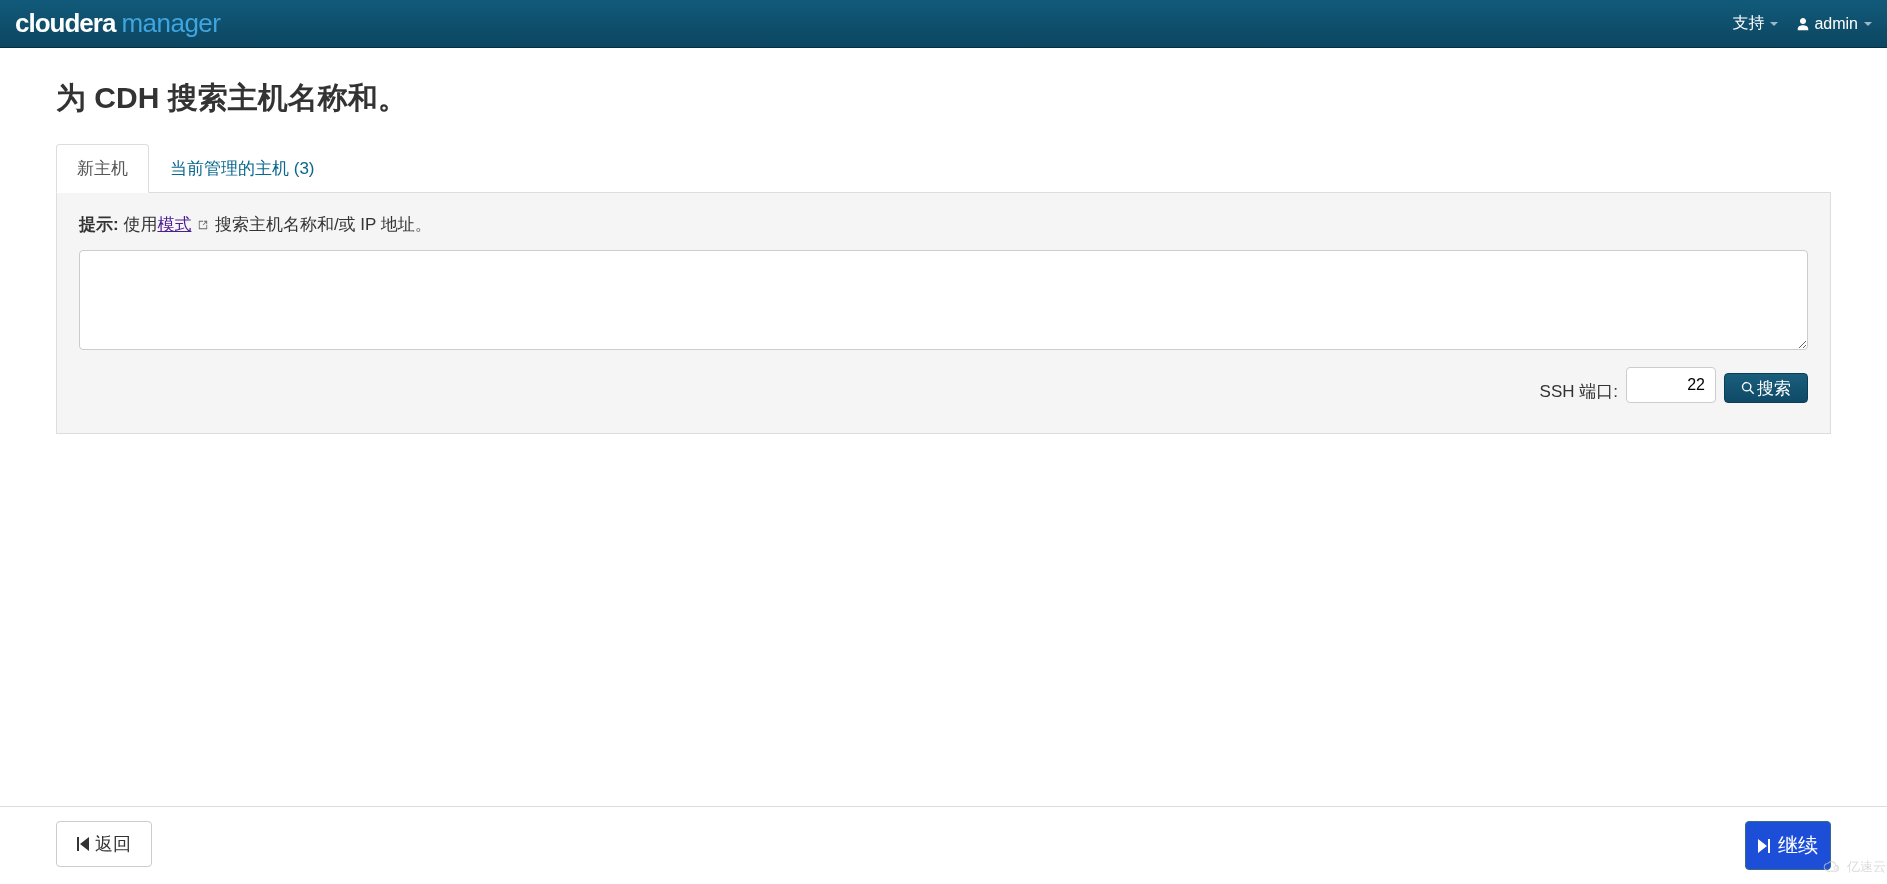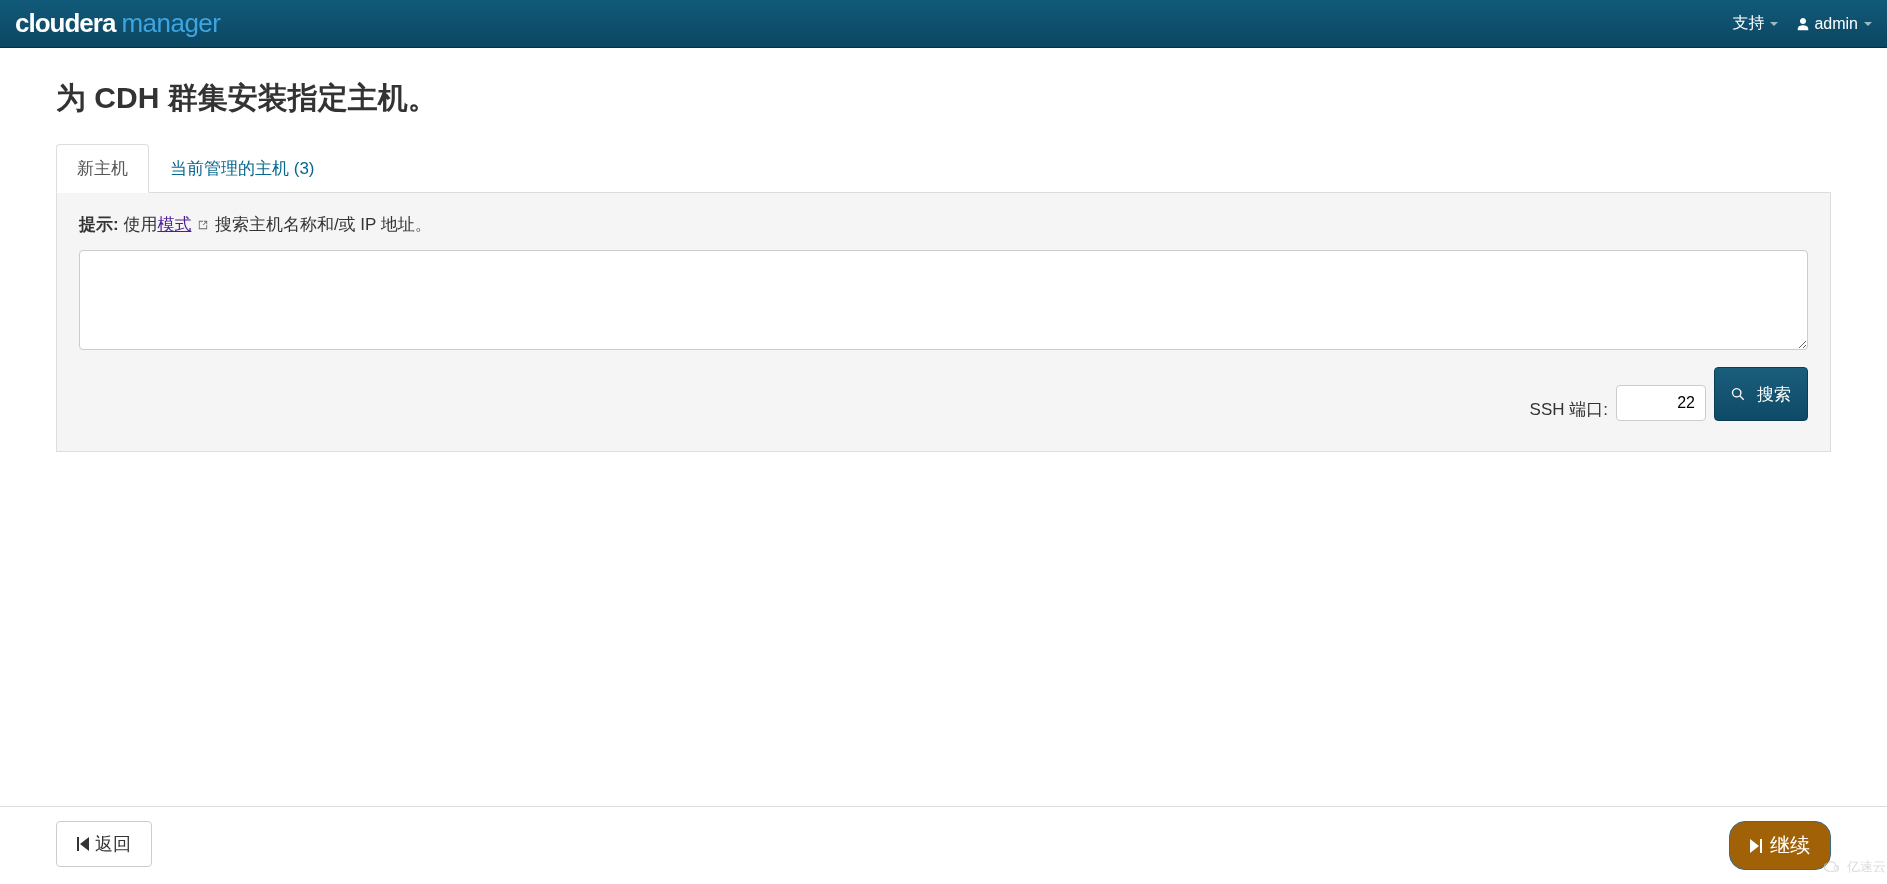--- a/index.html
+++ b/index.html
@@ -156,28 +156,28 @@
       border-radius: 4px;
       padding: 13px 10px;
       text-align: right;
       font-size: 16px;
     }
     .search-btn {
       background: #0b4f6c;
       background: linear-gradient(to bottom, #1a5e7c 0%, #0e4a67 100%);
       border: 1px solid #0a3d56;
       color: #fff;
-      height: 54px;
+      height: 30px;
       padding: 0 16px;
       border-radius: 4px;
       font-size: 17px;
       cursor: pointer;
       display: flex;
       align-items: center;
-      gap: 12px;
+      gap: 2px;
     }
     .search-icon {
       width: 14px;
       height: 14px;
     }
     .footer-bar {
       position: fixed;
       bottom: 0;
       left: 0;
       right: 0;
@@ -194,24 +194,24 @@
       border-radius: 4px;
       padding: 10px 20px;
       font-size: 18px;
       cursor: pointer;
       display: flex;
       align-items: center;
       gap: 6px;
       color: #333;
     }
     .btn-continue {
-      background: #a16207;
+      background: #1d4ed8;
       border: 1px solid #3a6a84;
-      border-radius: 16px;
-      padding: 10px 20px;
+      border-radius: 4px;
+      padding: 10px 12px;
       font-size: 20px;
       color: #fff;
       cursor: pointer;
       display: flex;
       align-items: center;
       gap: 8px;
     }
     .step-back-icon, .step-fwd-icon {
       width: 12px;
       height: 14px;
@@ -249,21 +249,21 @@
       <svg class="user-icon" viewBox="0 0 16 16">
         <path fill="#fff" d="M8 8c2 0 3.5-1.6 3.5-3.5S10 1 8 1 4.5 2.6 4.5 4.5 6 8 8 8zm0 1.5c-2.7 0-6 1.3-6 4V15h12v-1.5c0-2.7-3.3-4-6-4z"></path>
       </svg>
       <span>admin</span>
       <span class="caret-down"></span>
     </div>
   </div>
 </div>
 
 <div class="container">
-  <h1 class="page-title">为 CDH 群集安装指定主机。</h1>
+  <h1 class="page-title">为 CDH 搜索主机名称和。</h1>
 
   <div class="tabs">
     <div class="tab active">新主机</div>
     <div class="tab inactive">当前管理的主机 (3)</div>
   </div>
 
   <div class="tab-content">
     <div class="hint-line">
       <span class="hint-label">提示:</span><span> 使用</span><a class="hint-link">模式</a>
       <svg class="ext-icon" viewBox="0 0 12 12">

